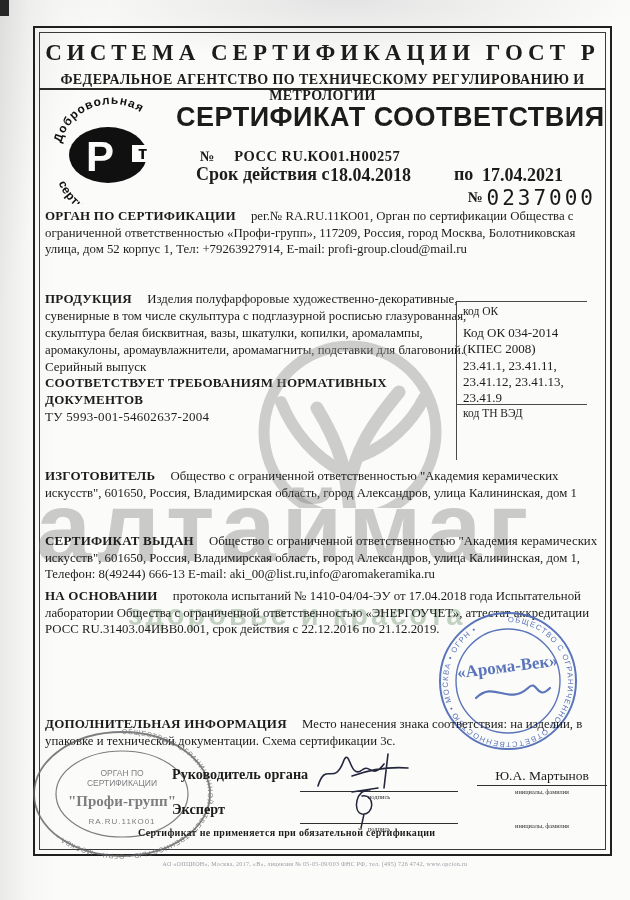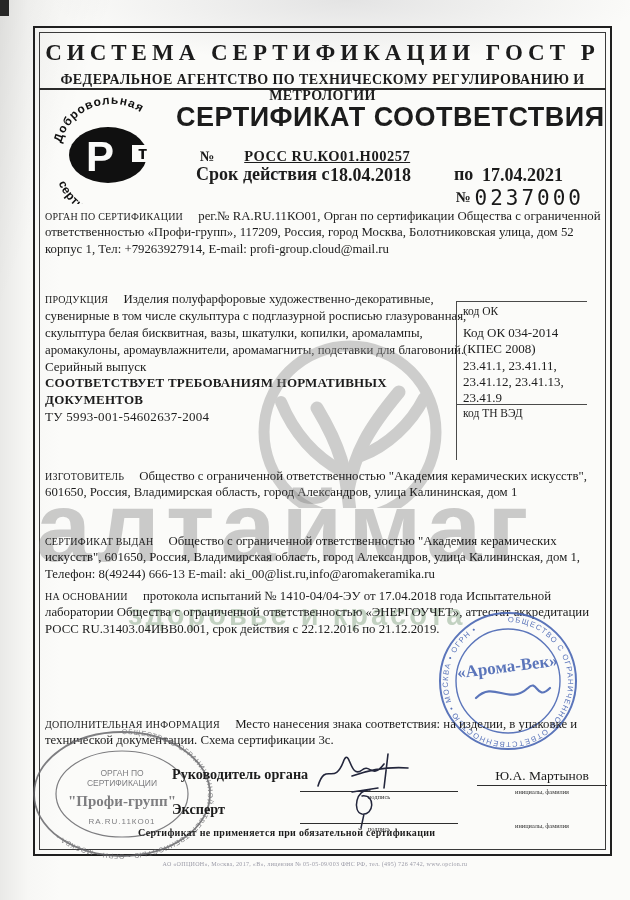--- a/index.html
+++ b/index.html
@@ -18,30 +18,30 @@
   .hdr{position:absolute;left:45px;right:30px;top:40px;text-align:center;}
   .hdr-system{font-weight:bold;font-size:23px;letter-spacing:5px;}
   .hdr-agency{font-weight:bold;font-size:14px;letter-spacing:0.4px;margin-top:6px;}
   .hdr-rule{position:absolute;left:39px;right:24px;top:88px;border-top:2px solid #2a2a2a;}
   .title{
     position:absolute;left:176px;top:102px;width:430px;
     font-family:"Liberation Sans", sans-serif;font-weight:bold;font-size:27px;letter-spacing:0.5px;
   }
   .rst{position:absolute;left:48px;top:92px;}
   .row-reg{position:absolute;left:200px;top:148px;font-weight:bold;font-size:14.5px;}
-  .row-reg .val{margin-left:26px;letter-spacing:0.5px;text-decoration:underline;}
+  .row-reg .val{margin-left:16px;letter-spacing:0.5px;}
   .row-valid{position:absolute;left:196px;top:164px;font-weight:bold;font-size:18px;width:400px;}
   .row-valid .vfrom{position:absolute;left:134px;top:1px;}
   .row-valid .vpo{position:absolute;left:258px;top:0;}
   .row-valid .vto{position:absolute;left:286px;top:1px;}
-  .blank-no{position:absolute;right:46px;top:186px;white-space:nowrap;}
+  .blank-no{position:absolute;right:34px;top:186px;white-space:nowrap;}
   .blank-no .no-sign{font-weight:bold;font-size:15px;vertical-align:3px;}
   .blank-no .no-digits{font-family:"DejaVu Sans Mono", monospace;font-size:21px;letter-spacing:3px;color:#191919;}
   .para{position:absolute;margin:0;font-size:12.8px;line-height:1.28;}
-  .plabel{font-weight:normal;font-size:10px;margin-right:12px;letter-spacing:0.2px;}
+  .plabel{font-weight:bold;font-size:13px;margin-right:12px;letter-spacing:0.2px;}
   .p-body{font-size:12.8px;}
   .p-certbody{left:45px;top:208px;width:562px;}
   .left-col{position:absolute;left:45px;top:291px;width:436px;}
   .left-col p{margin:0;font-size:13px;line-height:1.3;}
   .serial-line{margin-top:1px;}
   .conf-label{font-weight:bold;font-size:13.4px;letter-spacing:0.2px;margin-top:2px;}
   .tu-line{font-size:13.2px;margin-top:3px;letter-spacing:0.3px;}
   .codes-box{
     position:absolute;left:456px;top:301px;width:130px;height:158px;
     border-top:1px solid #4a4a4a;border-left:1px solid #4a4a4a;

